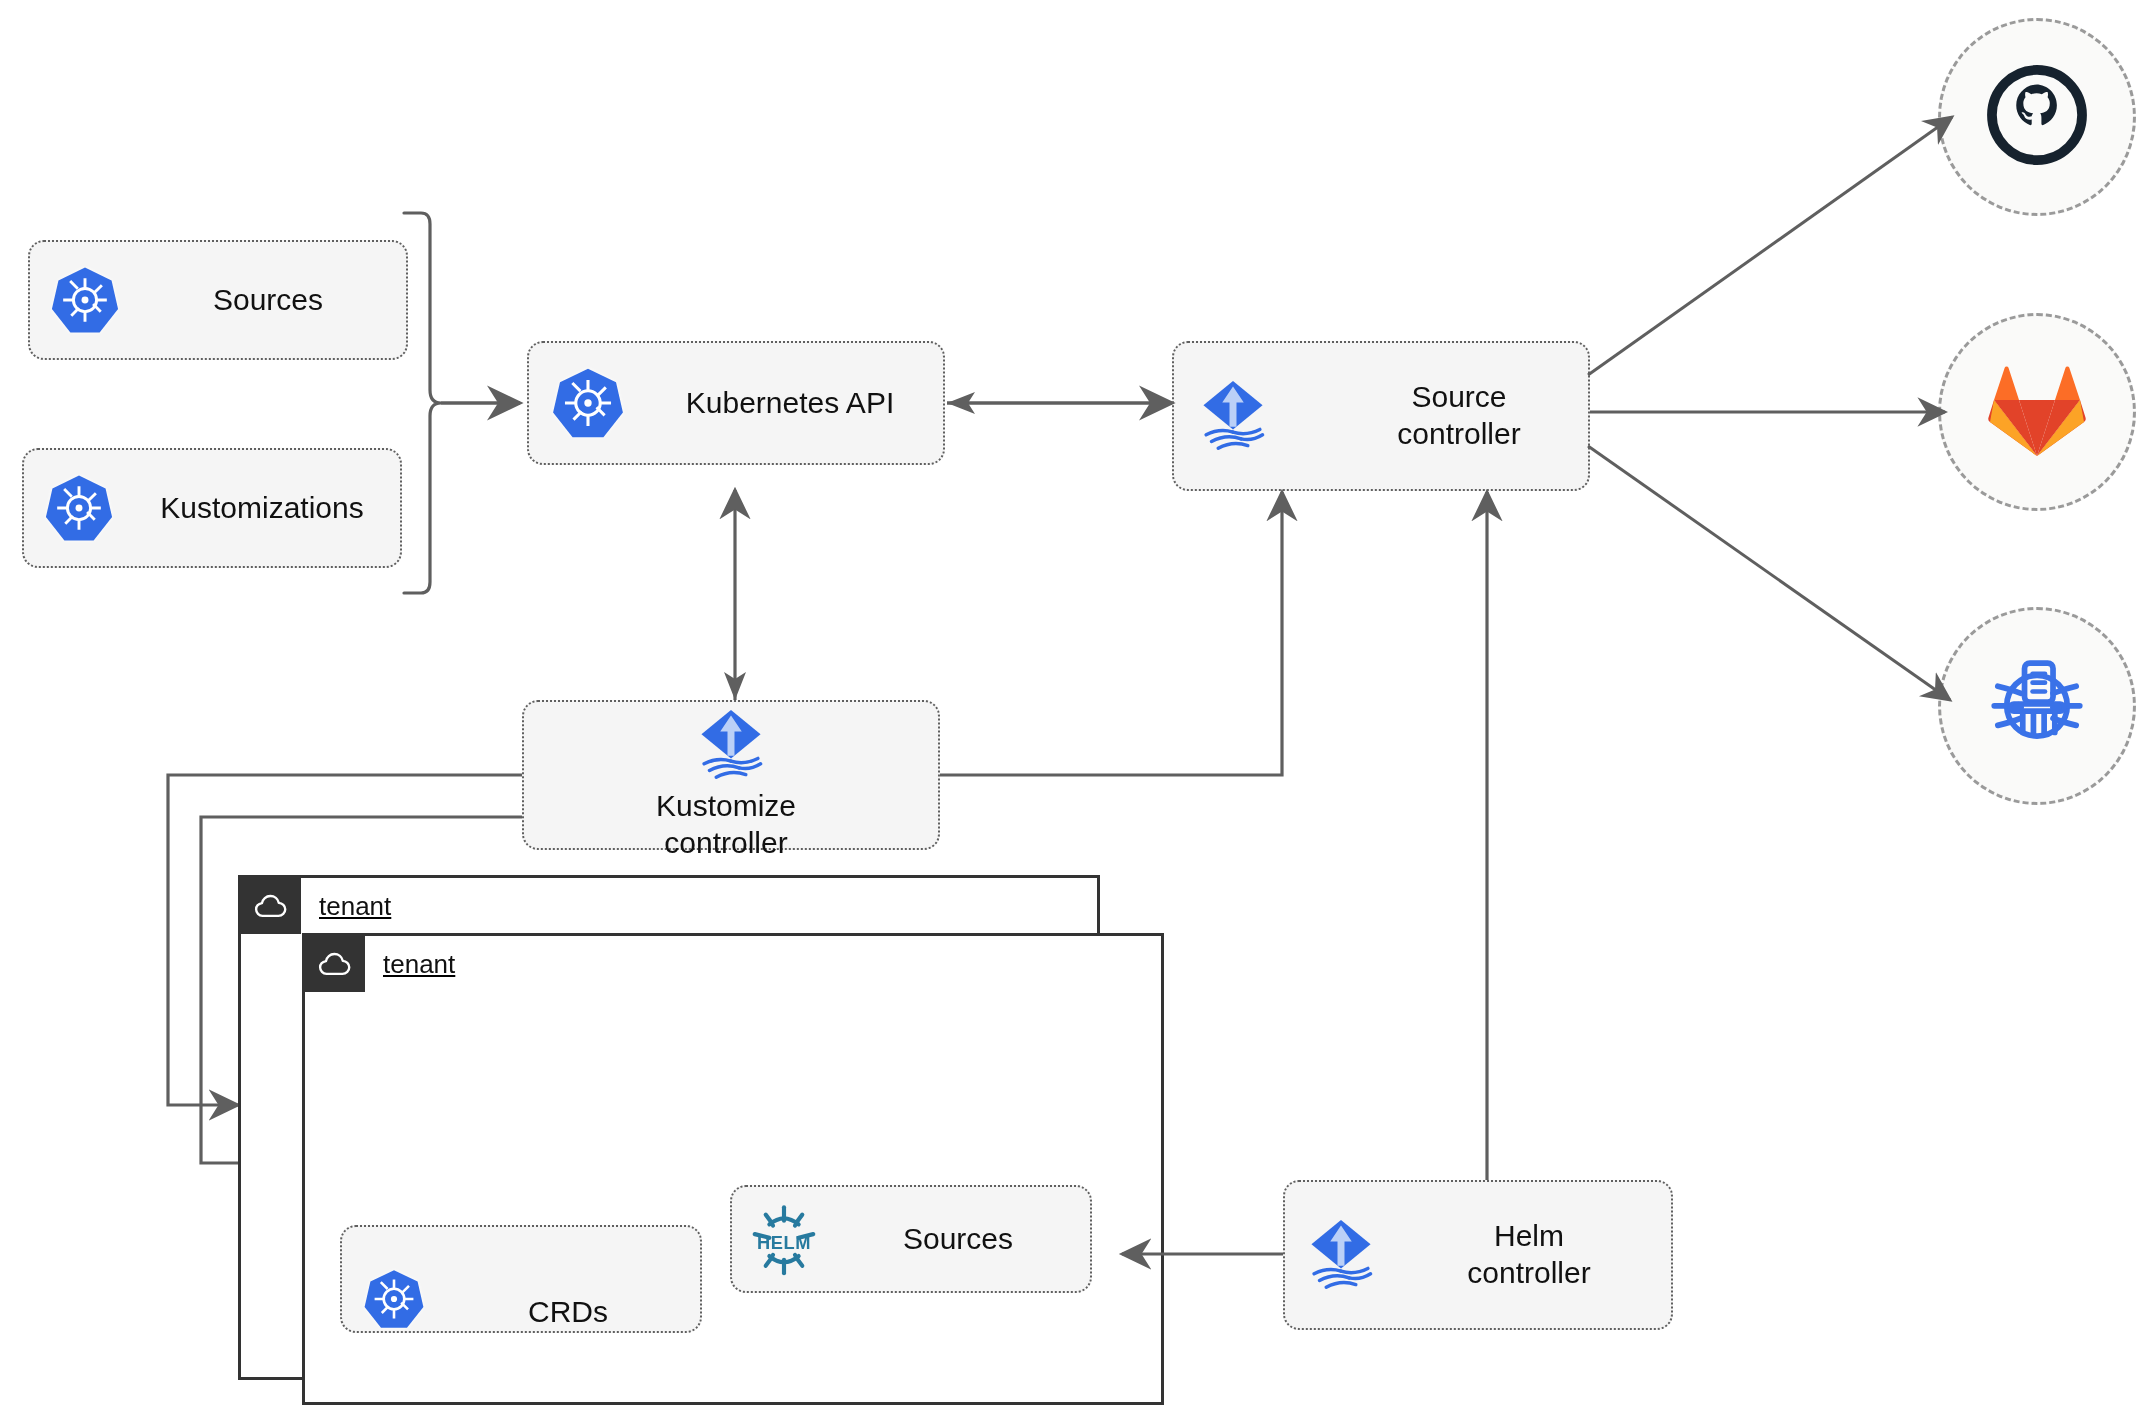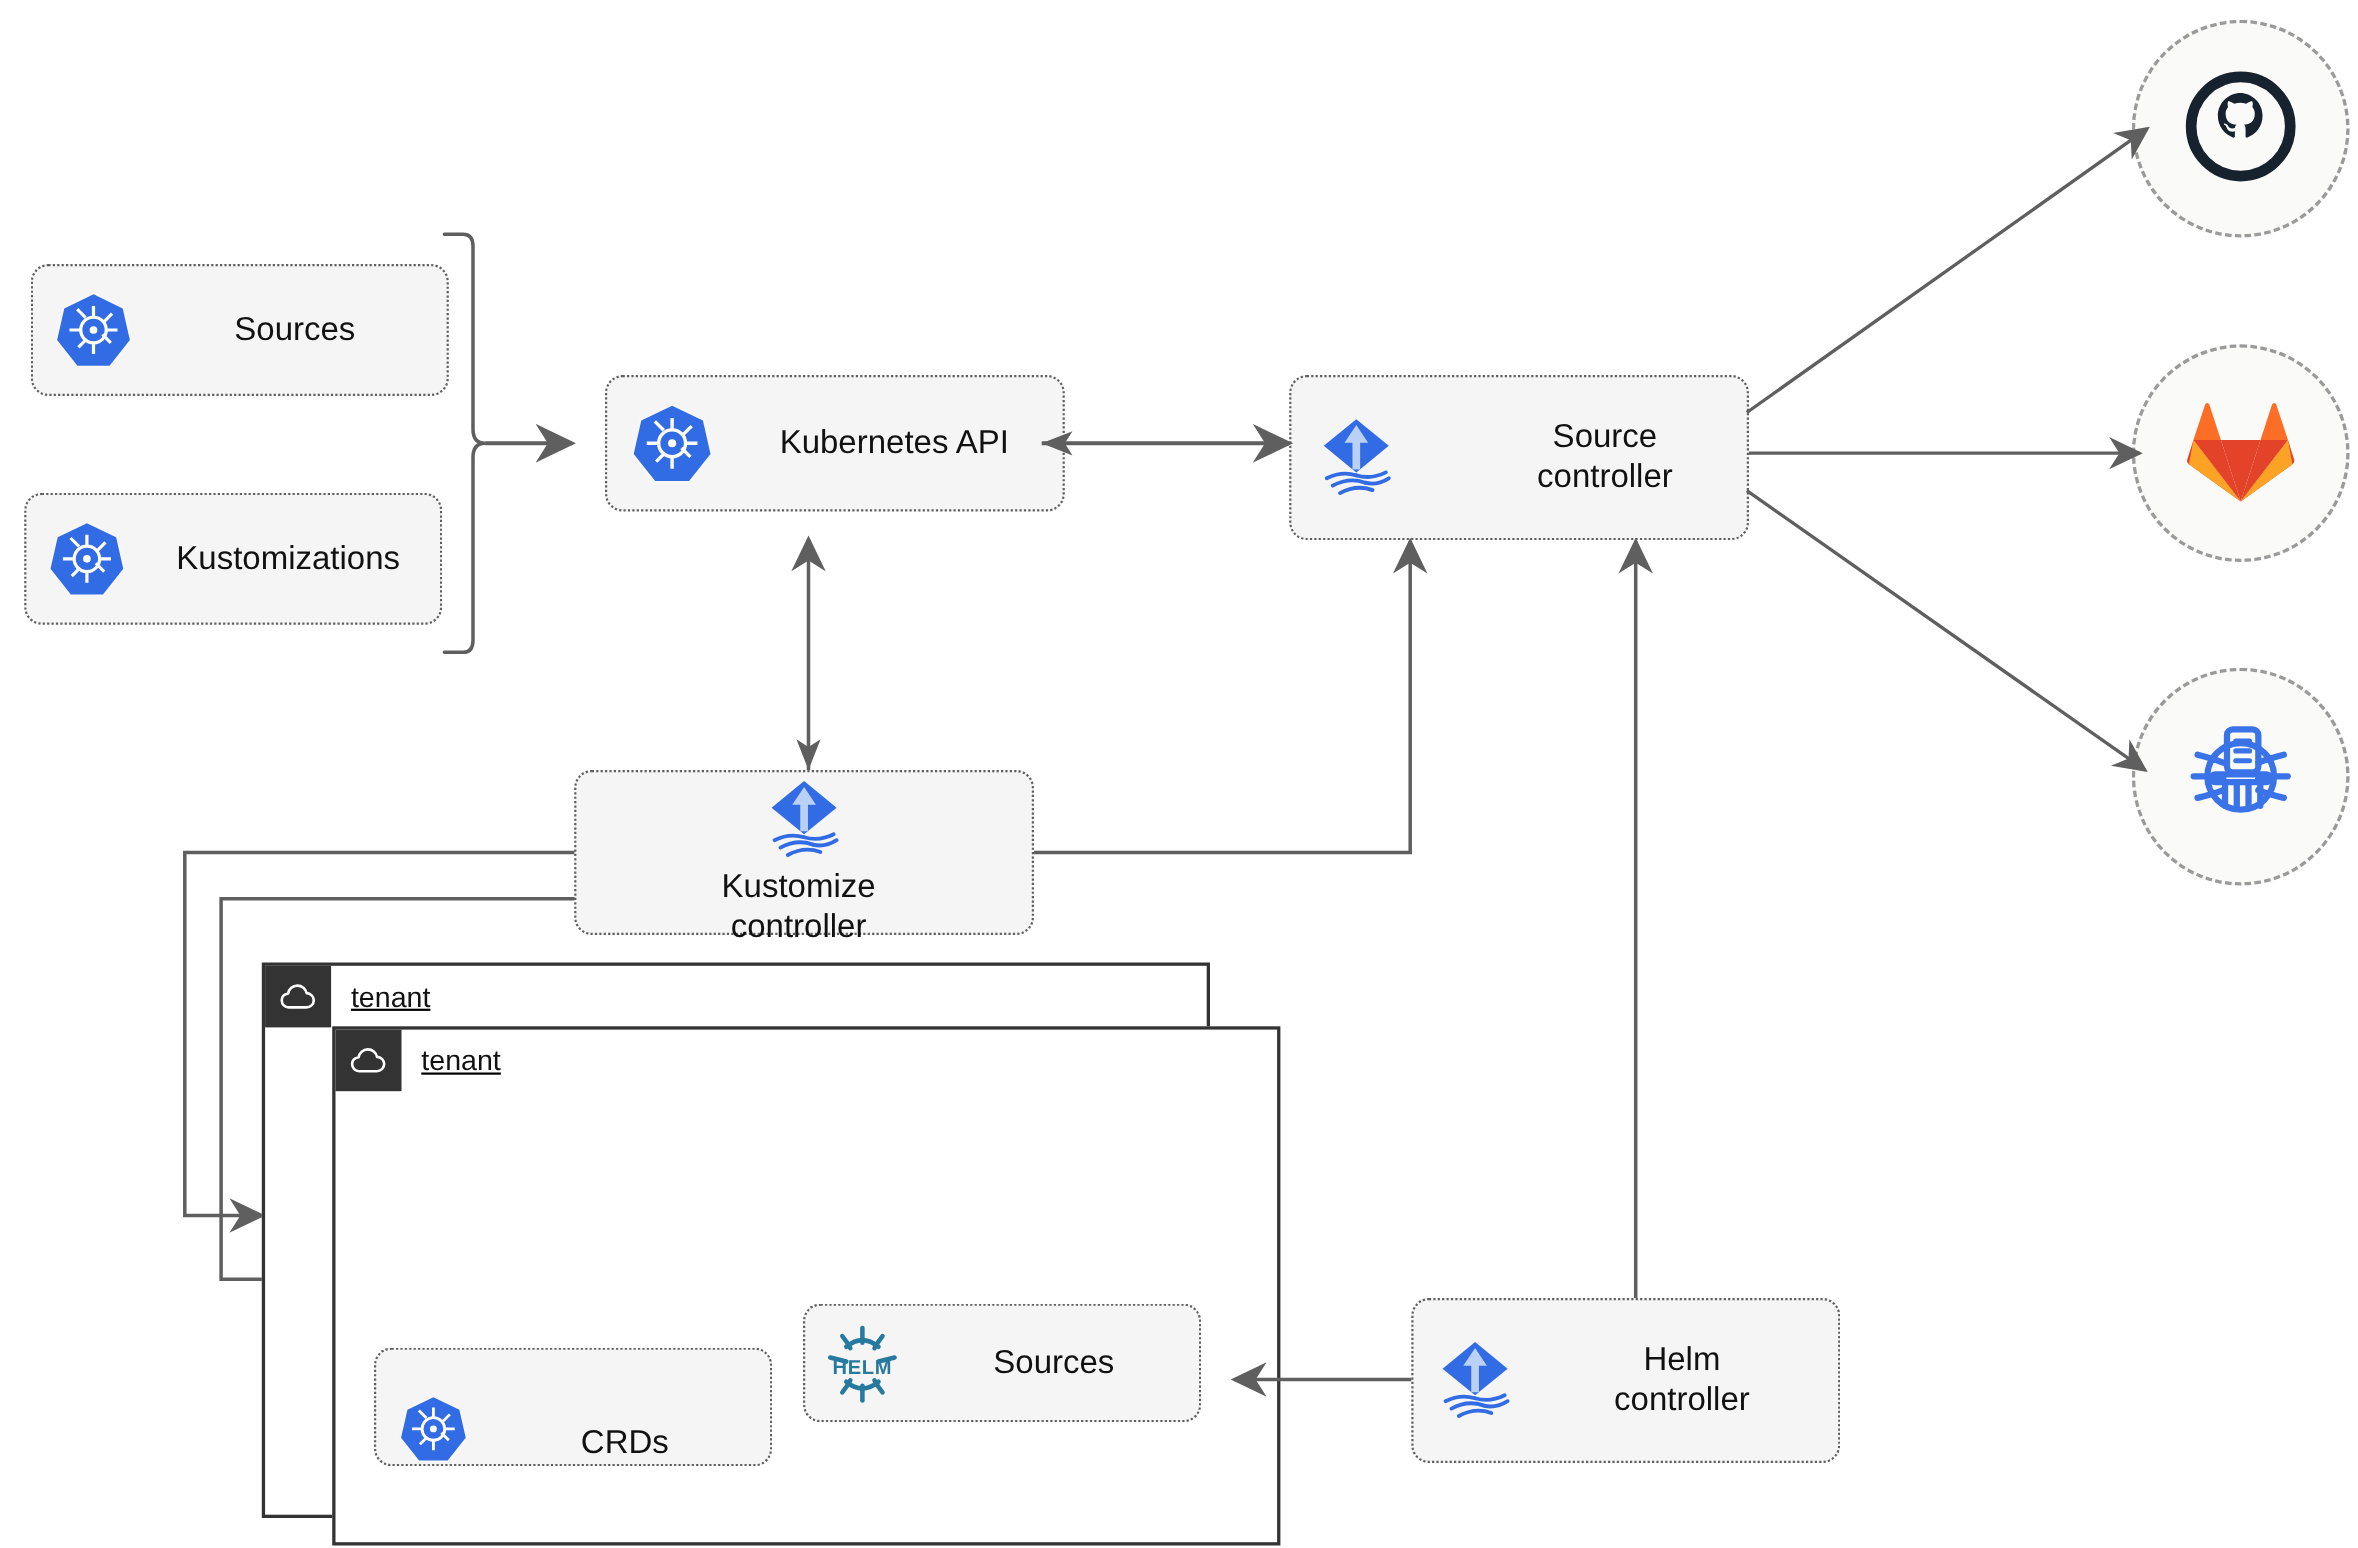--- a/index.html
+++ b/index.html
@@ -177,21 +177,21 @@
           <path d="M12.6 30.7h9.6v2.6h-9.6zM41.8 30.7h9.6v2.6h-9.6z"></path>
           <path d="M17.9 16.1l1.8-1.8 6.8 6.8-1.8 1.8zM38.3 36.5l1.8-1.8 6.8 6.8-1.8 1.8z"></path>
           <path d="M46.1 17.9l1.8 1.8-6.8 6.8-1.8-1.8zM25.7 38.3l1.8 1.8-6.8 6.8-1.8-1.8z"></path>
           <path d="M32 20.4a11.6 11.6 0 1 0 0 23.2 11.6 11.6 0 0 0 0-23.2zm0 2.6a9 9 0 1 1 0 18 9 9 0 0 1 0-18z"></path>
         </g>
       </svg>
     </div>
     <div class="lbl">Kustomizations</div>
   </div>
 
-  <div class="node" style="left:550px; top:341px; width:418px; height:124px;">
+  <div class="node" style="left:527px; top:341px; width:418px; height:124px;">
     <div class="ico k8s-wrap" style="width:118px;">
       <svg width="76" height="76" viewBox="0 0 64 64" aria-hidden="true">
         <path d="M32 3.2 55.6 14.6 61.4 40.1 45 60.8H19L2.6 40.1 8.4 14.6Z" fill="#326CE5"></path>
         <g fill="#ffffff">
           <circle cx="32" cy="32" r="3.1"></circle>
           <path d="M30.7 12.6h2.6v9.6h-2.6zM30.7 41.8h2.6v9.6h-2.6z"></path>
           <path d="M12.6 30.7h9.6v2.6h-9.6zM41.8 30.7h9.6v2.6h-9.6z"></path>
           <path d="M17.9 16.1l1.8-1.8 6.8 6.8-1.8 1.8zM38.3 36.5l1.8-1.8 6.8 6.8-1.8 1.8z"></path>
           <path d="M46.1 17.9l1.8 1.8-6.8 6.8-1.8-1.8zM25.7 38.3l1.8 1.8-6.8 6.8-1.8-1.8z"></path>
           <path d="M32 20.4a11.6 11.6 0 1 0 0 23.2 11.6 11.6 0 0 0 0-23.2zm0 2.6a9 9 0 1 1 0 18 9 9 0 0 1 0-18z"></path>

